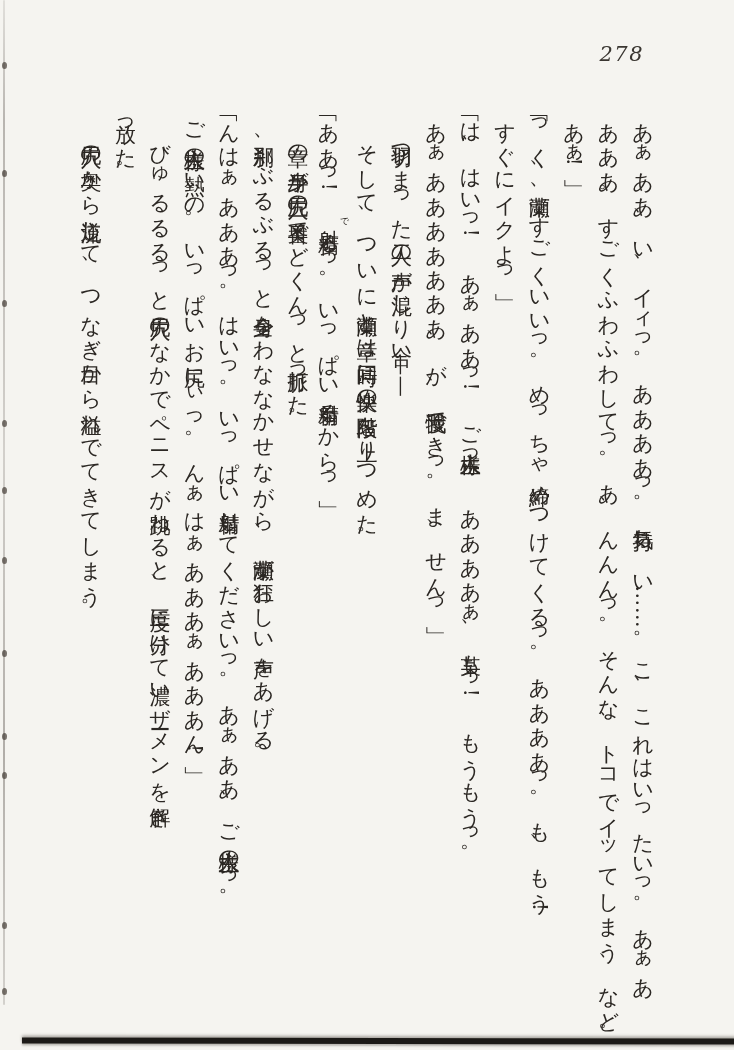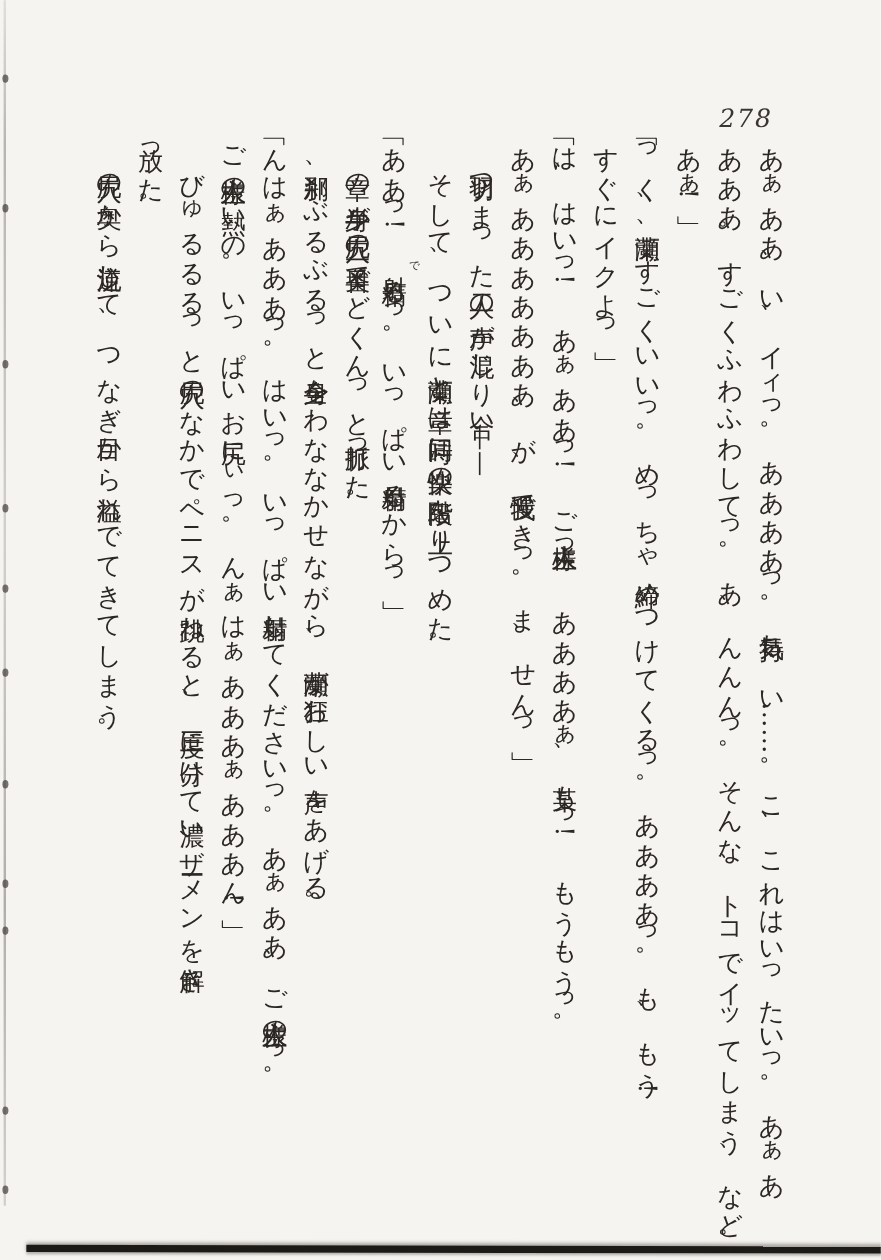--- a/index.html
+++ b/index.html
@@ -16,21 +16,20 @@
     overflow:hidden;
     font-family:"DejaVu Serif","Liberation Serif",serif;
   }
   .page-number{
     position:absolute;
     top:42px;right:90px;
     font-size:21px;
     font-style:italic;
     letter-spacing:1.5px;
     color:#3a3631;
-    margin-top:45px;
   }
   .text-block{
     position:absolute;
     top:108px;right:74px;
     width:588px;height:848px;
     writing-mode:vertical-rl;
     text-orientation:mixed;
     font-size:21px;
     color:var(--ink);
     letter-spacing:0.5px;

